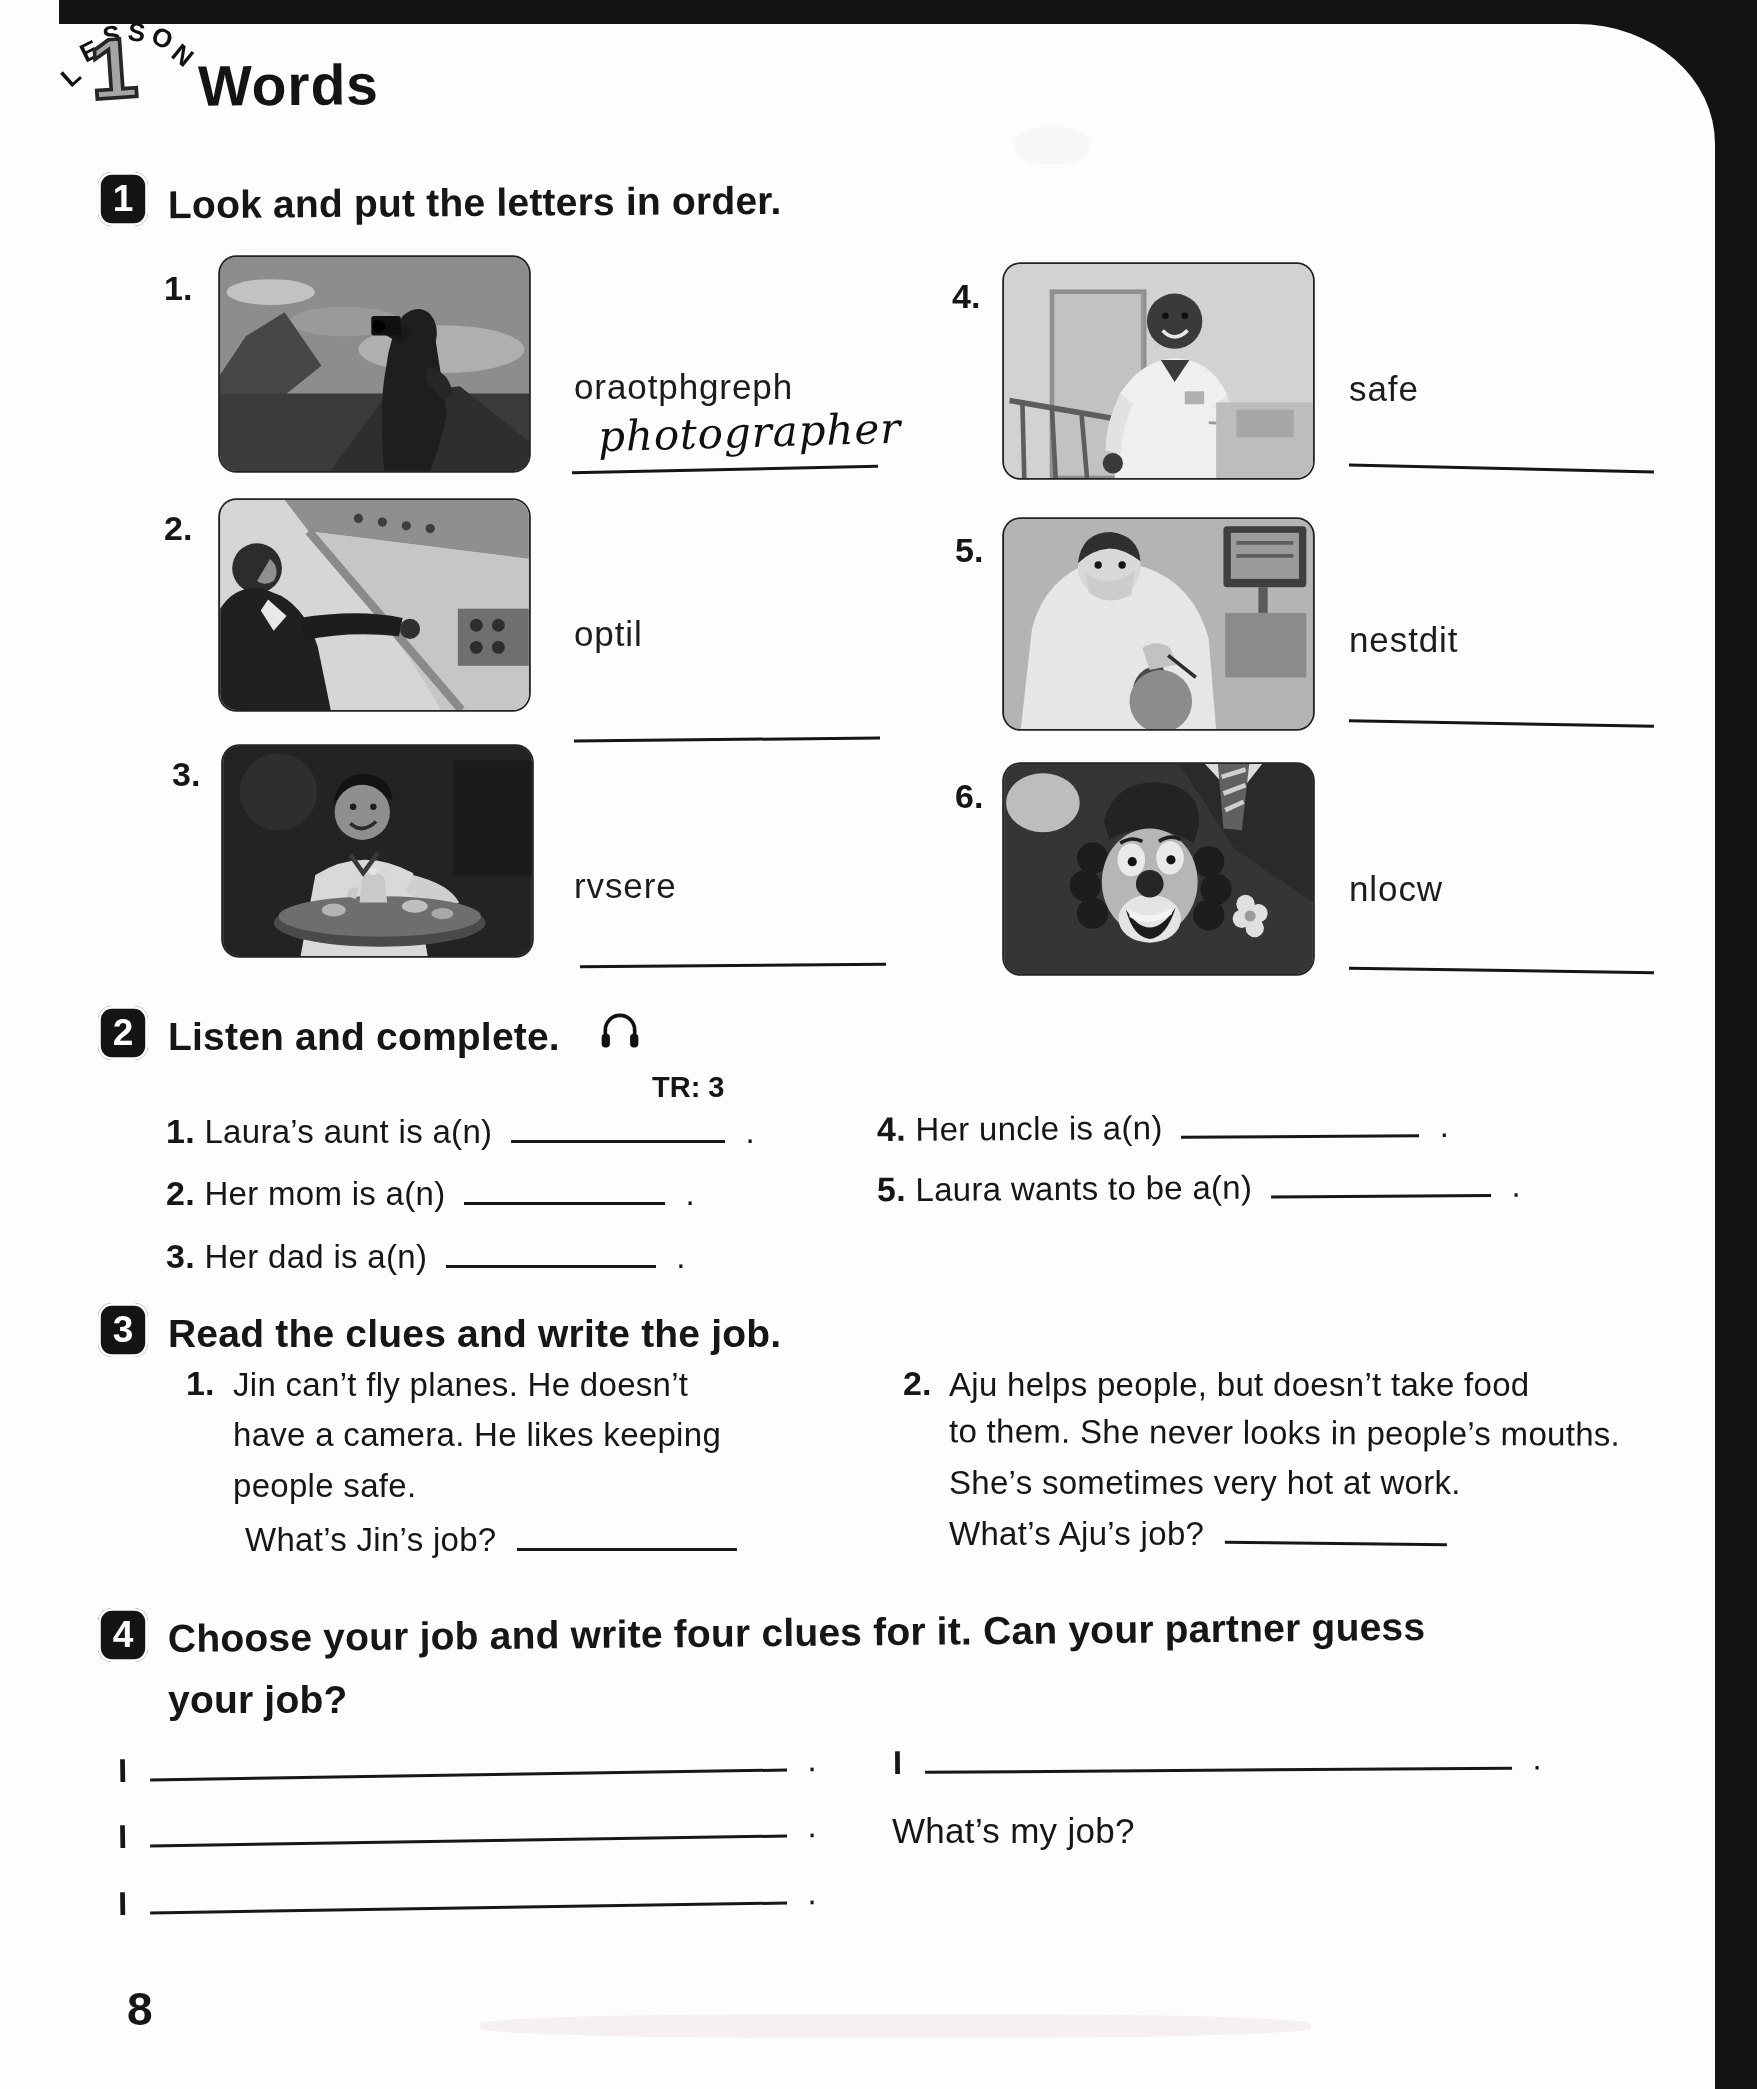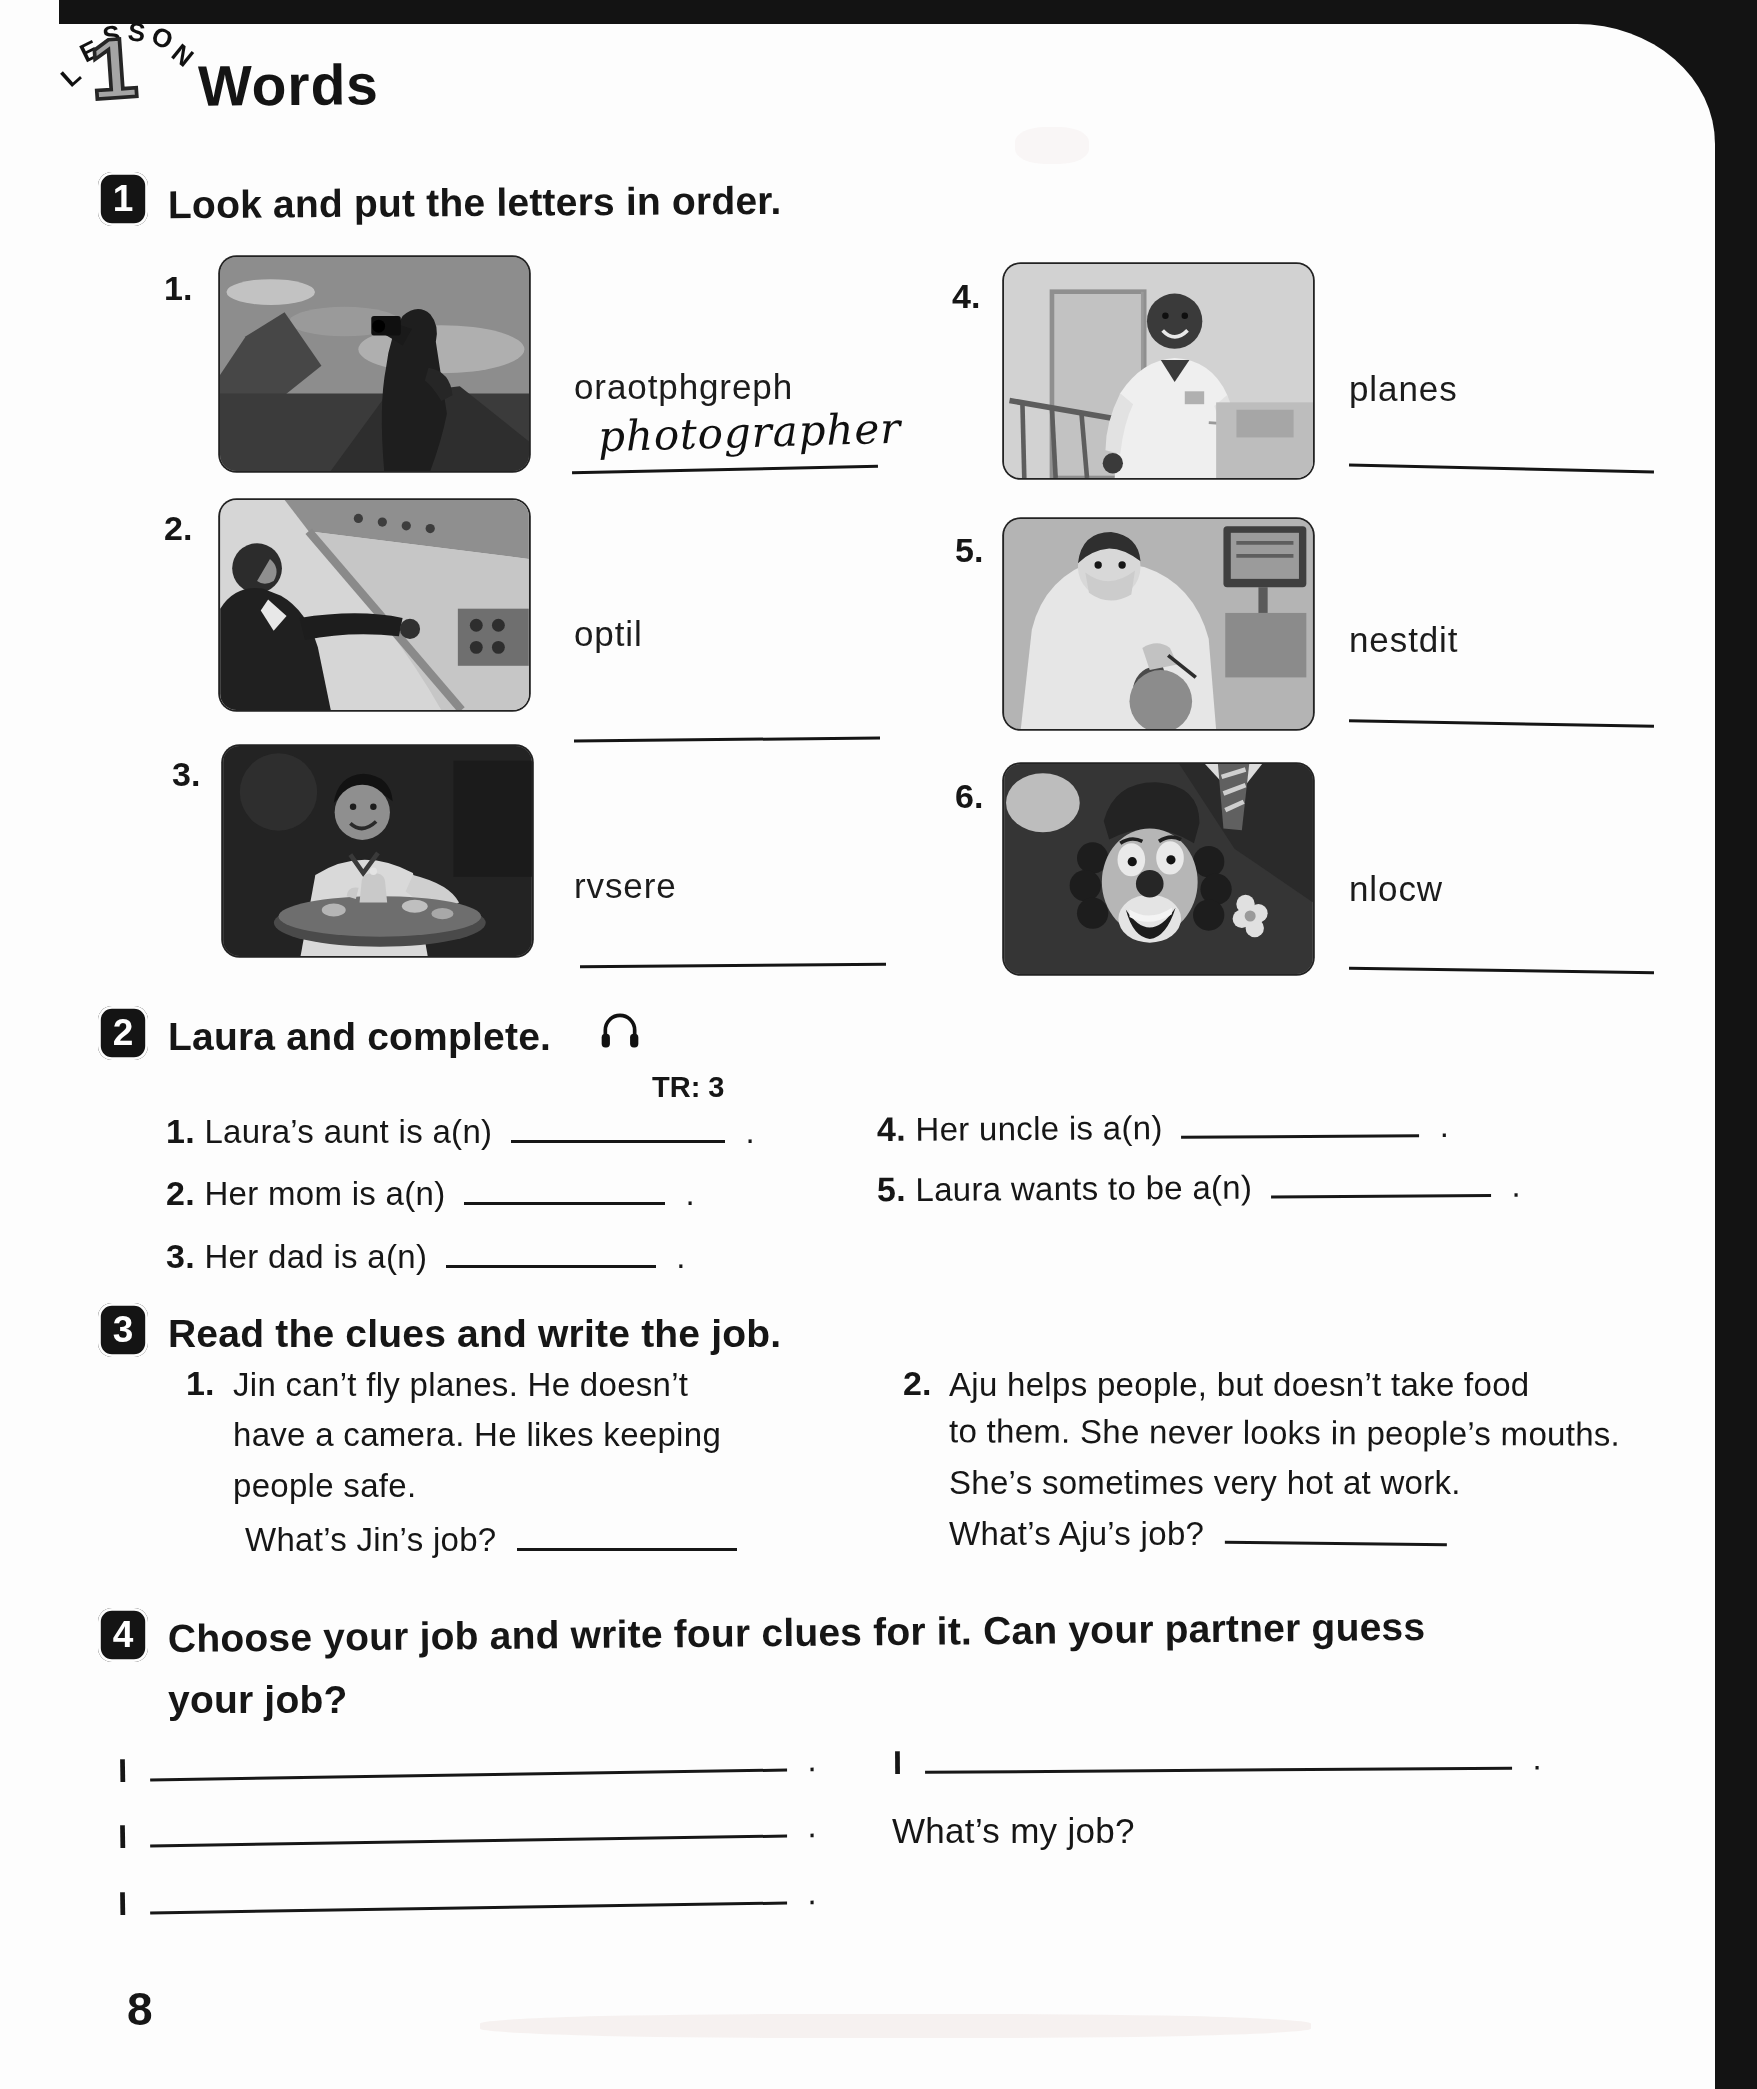--- a/index.html
+++ b/index.html
@@ -147,21 +147,21 @@
       <rect x="196" y="138" width="21" height="14" fill="#b0b0b0"></rect>
       <line x1="222" y1="172" x2="252" y2="174" stroke="#9a9a9a" stroke-width="3"></line>
       <path d="M126 140 Q110 172 110 202 L126 206 Q130 172 140 152 Z" fill="#e2e2e2"></path>
       <path d="M242 142 Q256 174 256 204 L240 208 Q236 174 228 154 Z" fill="#e2e2e2"></path>
       <circle cx="118" cy="216" r="11" fill="#3a3a3a"></circle>
         <circle cx="248" cy="218" r="11" fill="#3a3a3a"></circle>
       <rect x="230" y="150" width="105" height="82" fill="#bdbdbd"></rect>
       <rect x="252" y="158" width="62" height="30" fill="#a6a6a6"></rect>
     </svg>
   </div>
-  <div class="abs scram" style="left:1349px;top:369px;">planes</div>
+  <div class="abs scram" style="left:1349px;top:369px;">safe</div>
   <div class="abs ansline" style="left:1349px;top:467px;width:305px;transform:rotate(1.3deg);"></div>
 
   <div class="abs num" style="left:955px;top:531px;">5.</div>
   <div class="abs photo" style="left:1004px;top:519px;width:309px;height:210px;">
     <svg width="309" height="210" viewBox="0 0 335 228">
       <rect width="335" height="228" fill="#b4b4b4"></rect>
       <rect x="238" y="8" width="90" height="66" rx="4" fill="#3f3f3f"></rect>
       <rect x="246" y="15" width="74" height="50" fill="#9b9b9b"></rect>
       <line x1="252" y1="26" x2="314" y2="26" stroke="#5e5e5e" stroke-width="4"></line>
       <line x1="252" y1="40" x2="314" y2="40" stroke="#5e5e5e" stroke-width="4"></line>
@@ -216,21 +216,21 @@
         <circle cx="276" cy="162" r="10" fill="#e0e0e0"></circle>
       <circle cx="258" cy="168" r="10" fill="#e0e0e0"></circle>
         <circle cx="272" cy="178" r="10" fill="#e0e0e0"></circle>
       <circle cx="267" cy="165" r="6" fill="#9a9a9a"></circle>
     </svg>
   </div>
   <div class="abs scram" style="left:1349px;top:869px;">nlocw</div>
   <div class="abs ansline" style="left:1349px;top:969px;width:305px;transform:rotate(.8deg);"></div>
 
   <div class="abs badge" style="left:98px;top:1006px;">2</div>
-  <div class="abs title" style="left:168px;top:1015px;">Laura and complete.</div>
+  <div class="abs title" style="left:168px;top:1015px;">Listen and complete.</div>
   <div class="abs" style="left:598px;top:1008px;">
     <svg width="44" height="46" viewBox="0 0 48 50">
       <path d="M8 32 v-8 a16 16 0 0 1 32 0 v8" fill="none" stroke="#111" stroke-width="4"></path>
       <rect x="4" y="28" width="9" height="15" rx="4" fill="#111"></rect>
       <rect x="35" y="28" width="9" height="15" rx="4" fill="#111"></rect>
     </svg>
   </div>
   <div class="abs b" style="left:652px;top:1023px;font-size:29px;margin-top:48px;">TR: 3</div>
 
   <div class="abs txt" style="left:166px;top:1112px;">

